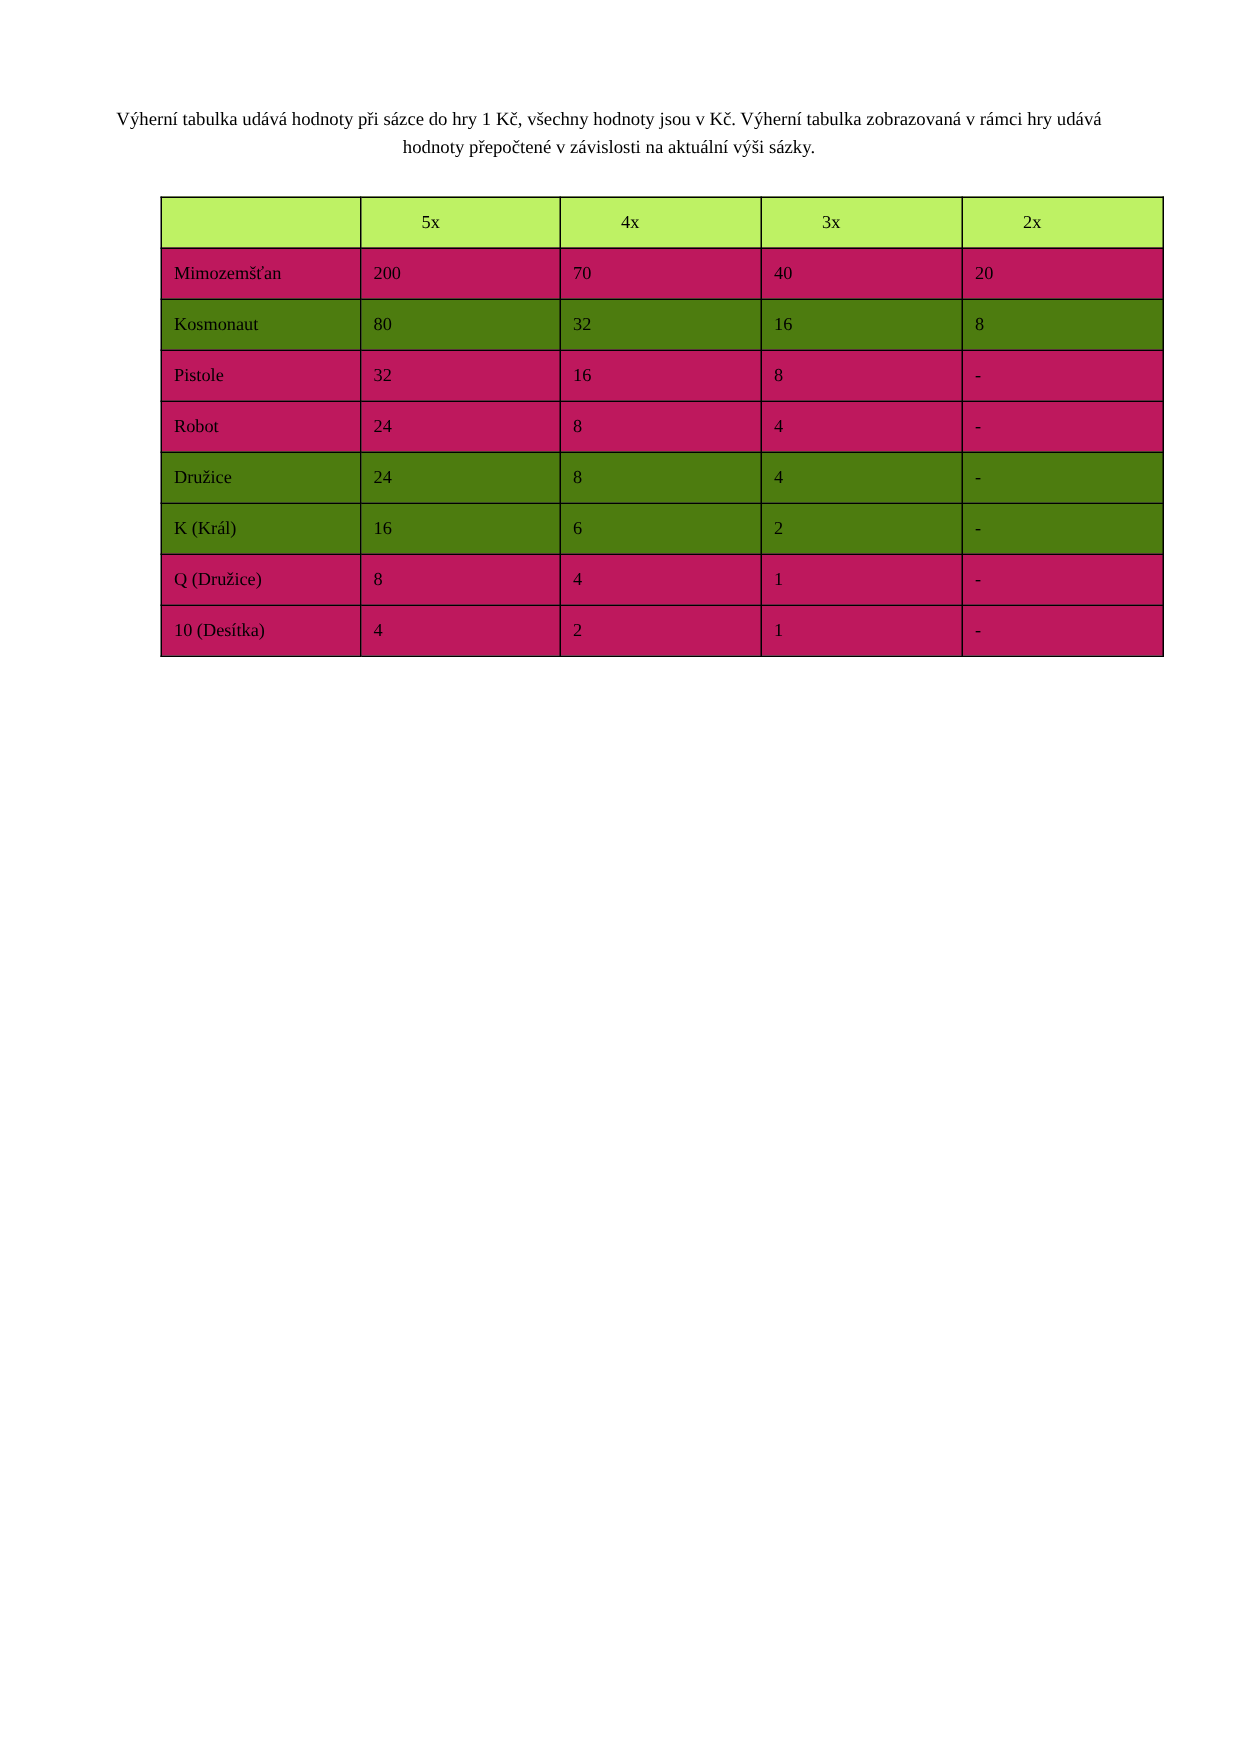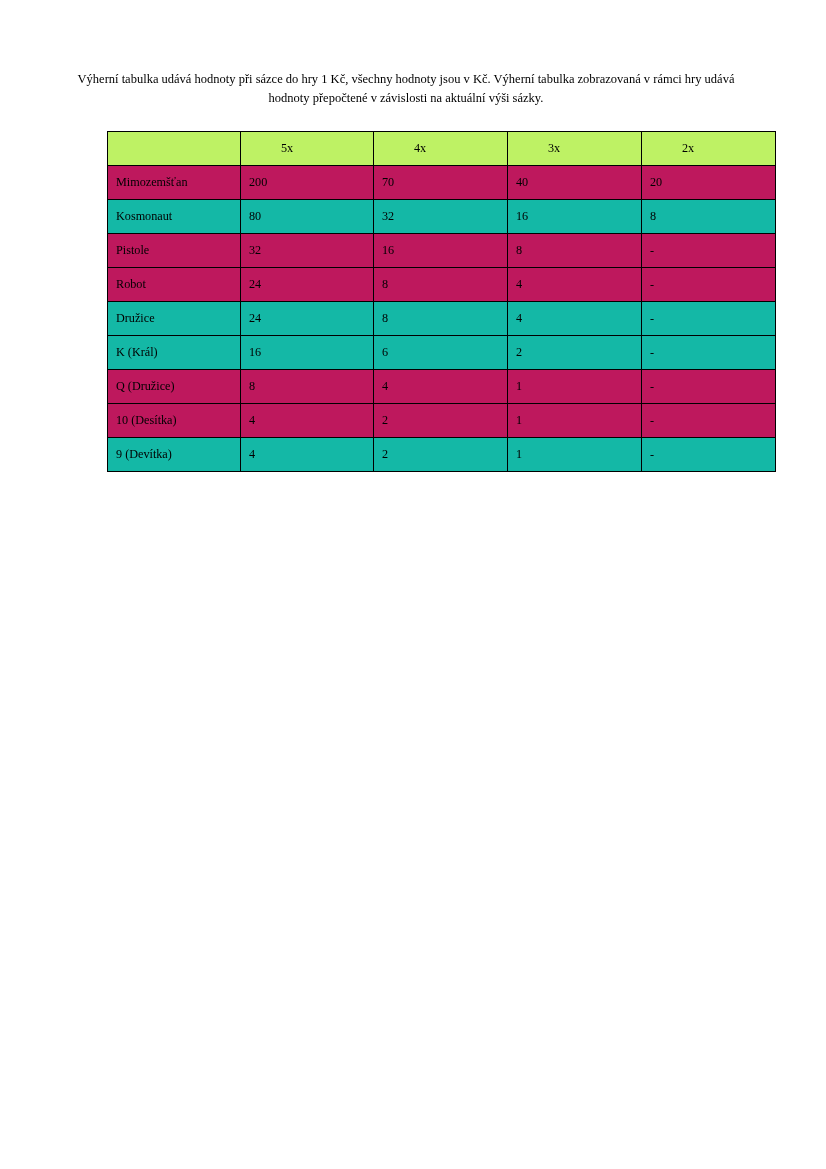--- a/index.html
+++ b/index.html
@@ -67,21 +67,21 @@
   }
   table.paytable thead th {
     background: #bef264;
     padding-left: 40px;
   }
   table.paytable tbody tr.shade td {
     background: #be185d;
     margin-top: 24px;
   }
   table.paytable tbody tr.plain td {
-    background: #14b8a6;
+    background: #4d7c0f;
   }
 </style>
 </head>
 <body>
 
 <div class="page">
   <div class="content">
 
 
     <p class="intro">Výherní tabulka udává hodnoty při sázce do hry 1 Kč, všechny hodnoty jsou v Kč. Výherní tabulka zobrazovaná v rámci hry udává hodnoty přepočtené v závislosti na aktuální výši sázky.</p>
@@ -153,24 +153,17 @@
           <td>1</td>
           <td>-</td>
         </tr>
         <tr class="shade">
           <td>10 (Desítka)</td>
           <td>4</td>
           <td>2</td>
           <td>1</td>
           <td>-</td>
         </tr>
-        <tr class="plain">
-          <td>9 (Devítka)</td>
-          <td>4</td>
-          <td>2</td>
-          <td>1</td>
-          <td>-</td>
-        </tr>
       </tbody>
     </table>
 
   </div>
 </div>
 
 </body></html>

